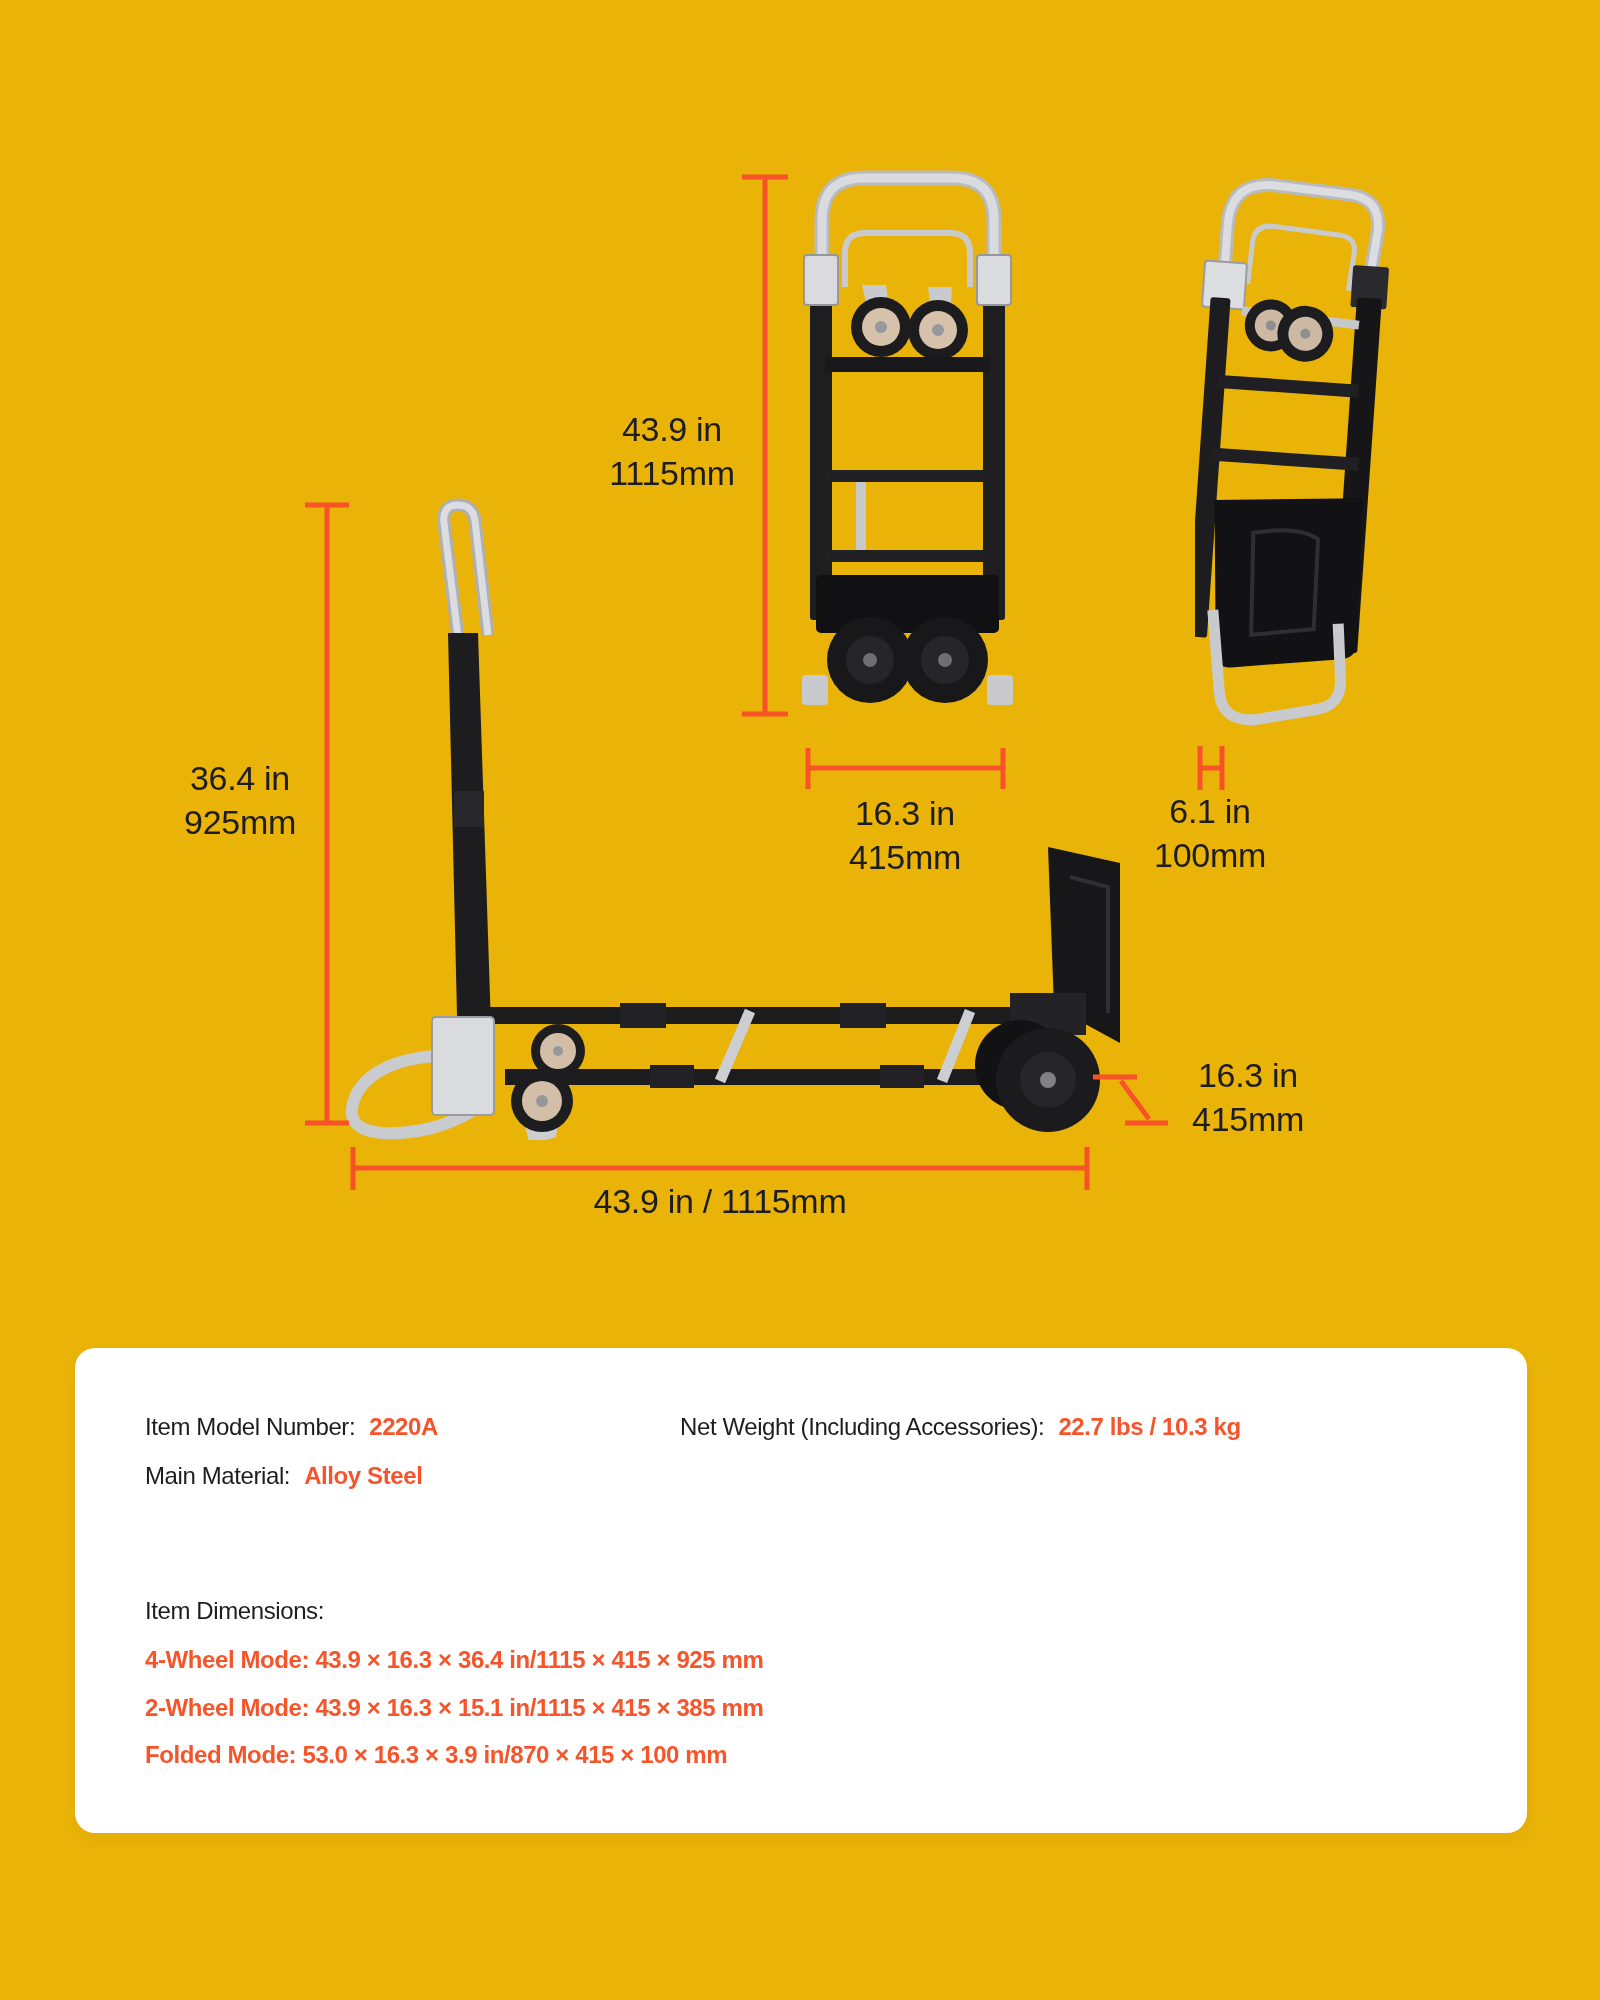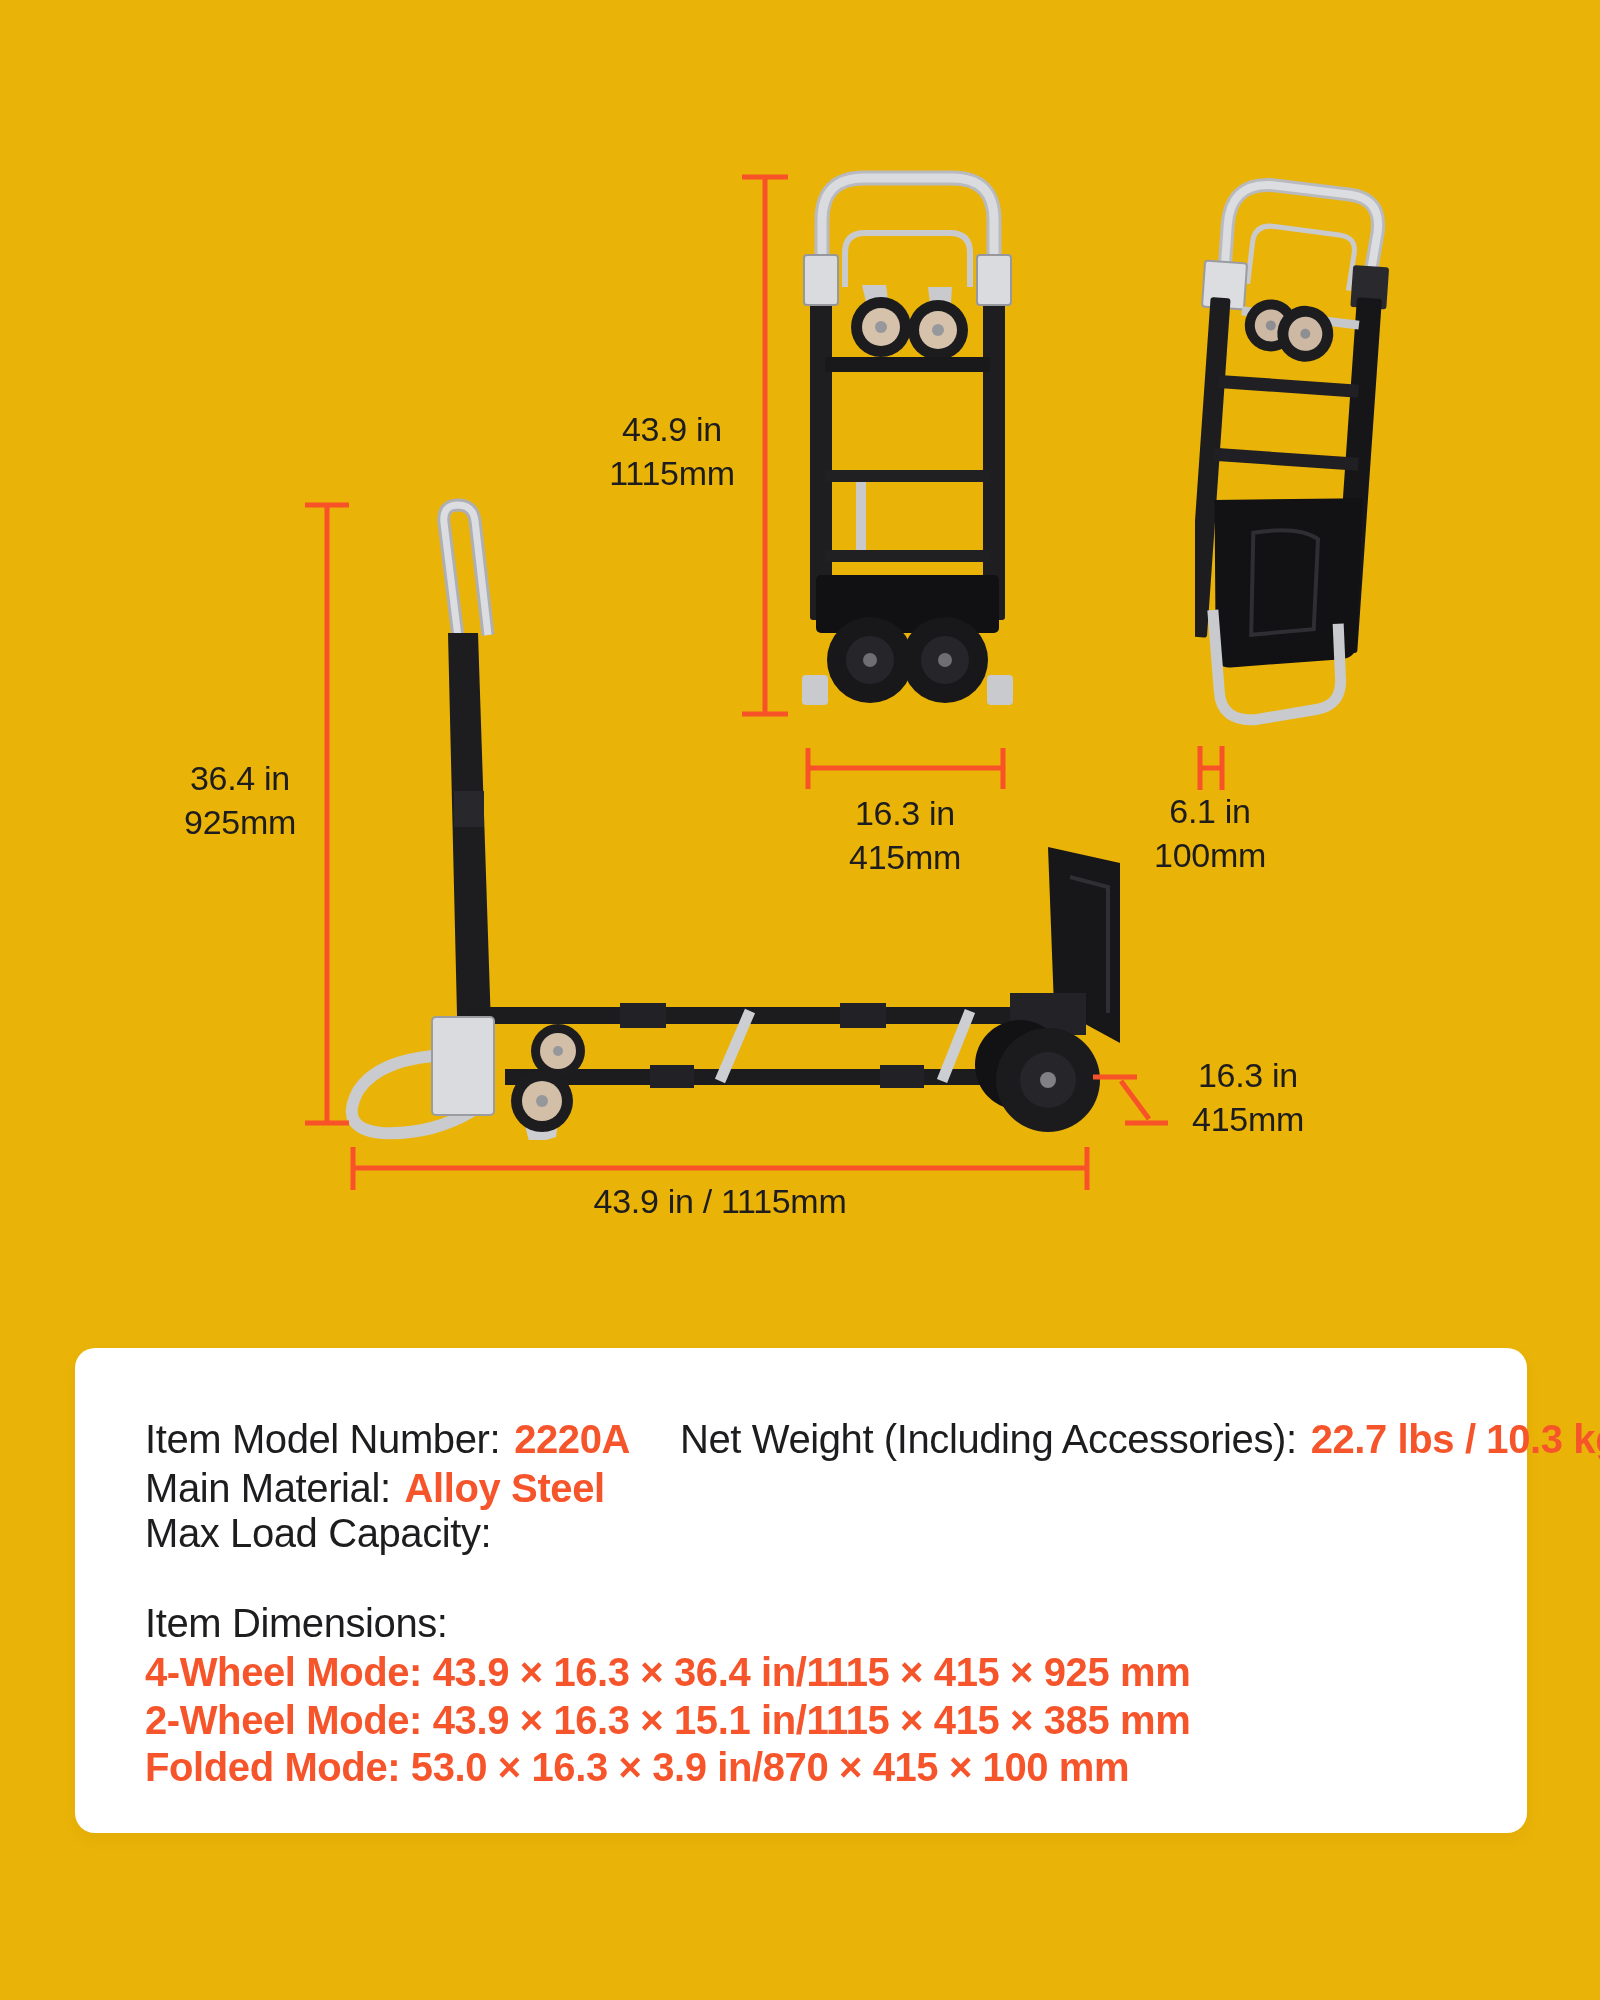--- a/index.html
+++ b/index.html
@@ -13,22 +13,22 @@
     position:absolute;text-align:center;color:#1d1d1f;
     font-size:34px;font-weight:500;letter-spacing:-0.3px;line-height:44px;
   }
   .dim-label span{display:block;}
   .dim-label.single{line-height:34px;}
   .card{
     position:absolute;left:75px;top:1348px;width:1452px;height:485px;
     background:#ffffff;border-radius:20px;box-shadow:0 6px 18px rgba(0,0,0,0.04);
   }
   .cell{
-    position:absolute;font-size:40px;color:#1d1d1f;letter-spacing:-0.4px;
-    white-space:nowrap;line-height:48px;height:48px;margin-top:12px;
+    position:absolute;font-size:24px;color:#1d1d1f;letter-spacing:-0.4px;
+    white-space:nowrap;line-height:48px;height:48px;
   }
   .cell .v{color:#f6552b;font-weight:700;margin-left:14px;}
   .cell.orange{color:#f6552b;font-weight:700;}
 </style>
 </head>
 <body>
 
 <div class="canvas">
 
   <svg class="view" style="left:800px;top:135px;" width="215" height="580" viewBox="0 0 215 580">
@@ -191,21 +191,20 @@
       <span>Item Model Number:</span><span class="v">2220A</span>
     </div>
     <div class="cell" style="left:605px;top:55px;">
       <span>Net Weight (Including Accessories):</span><span class="v">22.7 lbs / 10.3 kg</span>
     </div>
 
     <div class="cell" style="left:70px;top:104px;text-align:center;">
       <span>Main Material:</span><span class="v">Alloy Steel</span>
     </div>
 
-    <div class="cell" style="left:70px;top:149px;">Max Load Capacity:</div>
 
     <div class="cell" style="left:70px;top:239px;">Item Dimensions:</div>
     <div class="cell orange" style="left:70px;top:288px;">4-Wheel Mode: 43.9 × 16.3 × 36.4 in/1115 × 415 × 925 mm</div>
     <div class="cell orange" style="left:70px;top:336px;">2-Wheel Mode: 43.9 × 16.3 × 15.1 in/1115 × 415 × 385 mm</div>
     <div class="cell orange" style="left:70px;top:383px;">Folded Mode: 53.0 × 16.3 × 3.9 in/870 × 415 × 100 mm</div>
 
   </div>
 </div>
 
 </body></html>

